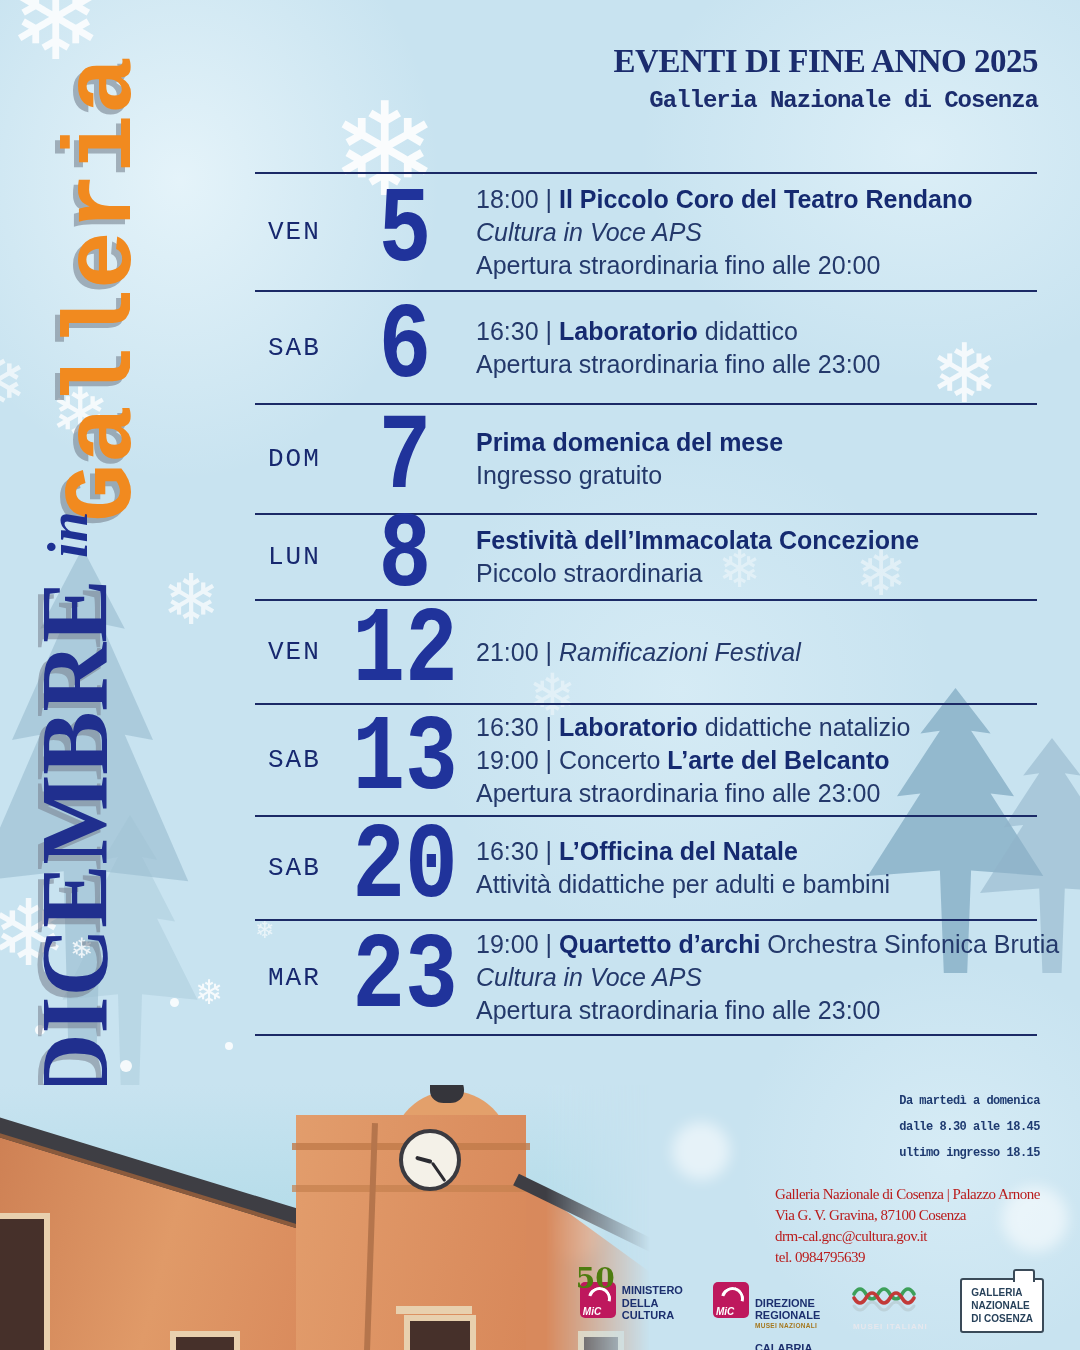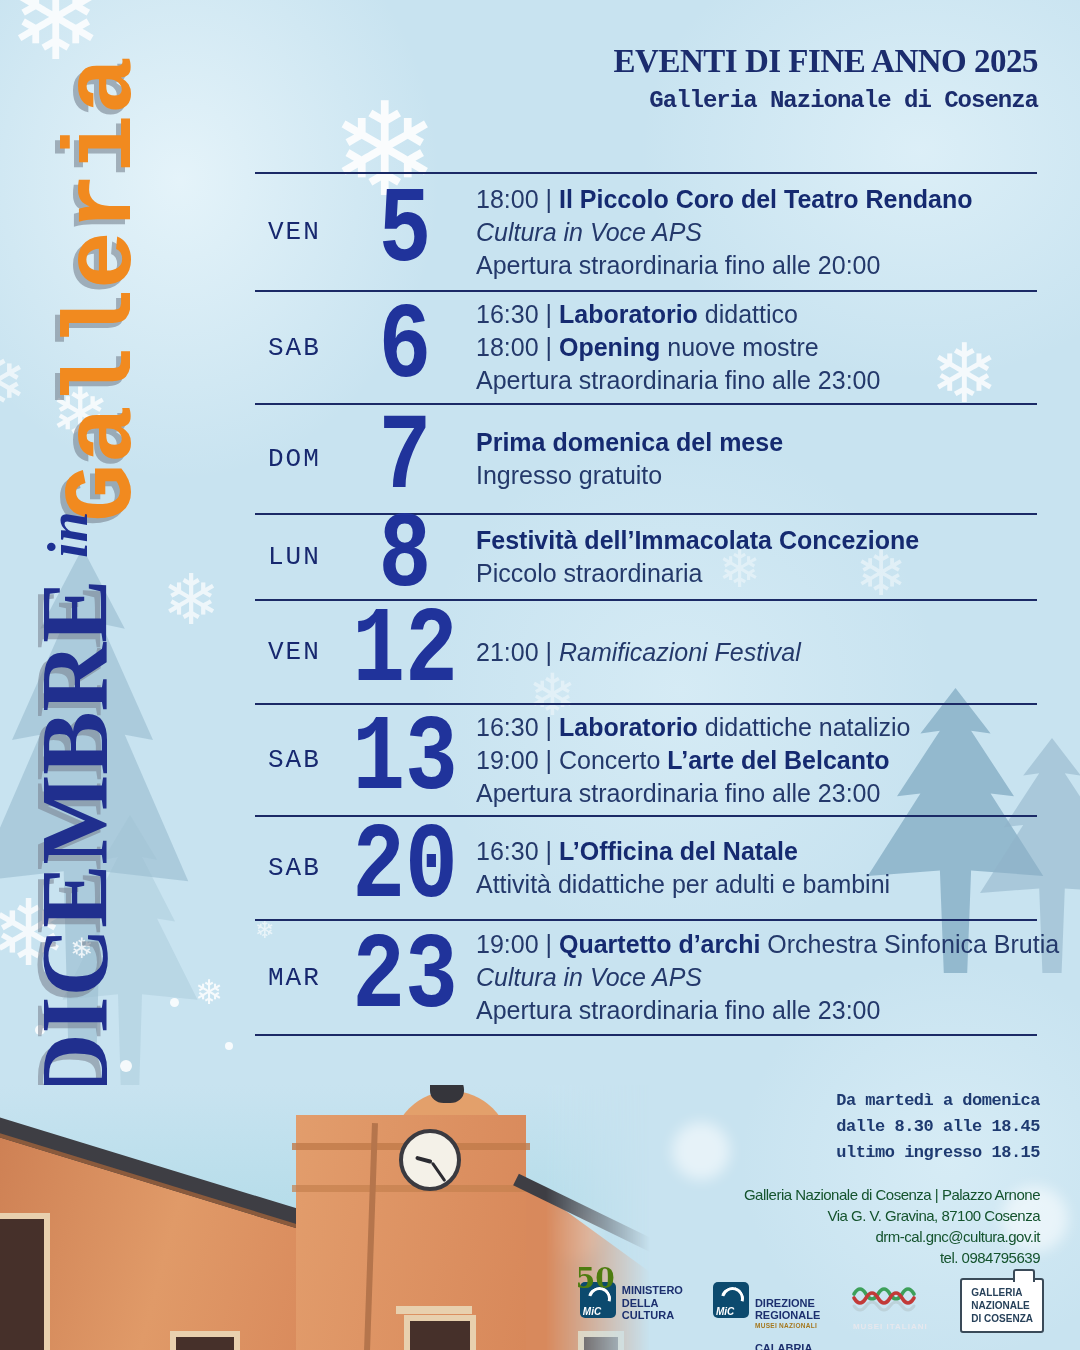--- a/index.html
+++ b/index.html
@@ -53,32 +53,32 @@
   .ev-day{width:78px;padding-left:13px;font-family:"Liberation Mono",monospace;font-weight:400;
           font-size:26px;letter-spacing:2px;color:#17286f;flex:none;}
   .ev-num{width:118px;text-align:center;font-family:"Liberation Mono",monospace;font-weight:700;
           font-size:88px;line-height:1;color:#20339b;flex:none;transform:scaleY(1.22);}
   .ev-body{flex:1;padding-left:12px;font-size:25px;line-height:33px;color:#24396b;white-space:nowrap;}
   .seg-b{font-weight:700;color:#152a70;}
   .seg-i{font-style:italic;}
 
   
   .hours{position:absolute;top:1088px;right:40px;text-align:center;z-index:6;
-         font-family:"Liberation Mono",monospace;font-weight:700;font-size:17px;line-height:26px;
+         font-family:"Liberation Mono",monospace;font-weight:700;font-size:12px;line-height:26px;
          letter-spacing:-0.5px;color:#1e3a70;}
-  .contact{position:absolute;top:1184px;right:40px;text-align:right;z-index:6;
-           font-family:Liberation Sans, sans-serif;font-size:15px;line-height:21px;
-           letter-spacing:-0.5px;color:#14532d;}
+  .contact{position:absolute;top:1184px;right:40px;z-index:6;
+           font-family:Liberation Serif, serif;font-size:15px;line-height:21px;
+           letter-spacing:-0.5px;color:#b91c1c;}
 
   
   .logos{position:absolute;top:1276px;right:36px;display:flex;gap:30px;align-items:flex-start;z-index:6;}
   .logo{position:relative;display:flex;gap:6px;align-items:flex-start;}
   .badge50{position:absolute;top:-14px;left:-4px;font-family:"DejaVu Serif",serif;font-weight:700;
            font-size:28px;color:#4d7c0f;z-index:2;}
-  .micbox{position:relative;width:36px;height:36px;background:#0c4a6e;border-radius:5px;flex:none;margin-top:6px;}
+  .micbox{position:relative;width:36px;height:36px;background:#be185d;border-radius:5px;flex:none;margin-top:6px;}
   .micswirl{position:absolute;left:8px;top:5px;width:17px;height:17px;border:3px solid #fff;border-radius:50%;
             border-bottom-color:transparent;border-left-color:transparent;transform:rotate(-30deg);}
   .miclbl{position:absolute;left:3px;bottom:1px;color:#fff;font-style:italic;font-size:10px;font-weight:700;}
   .ltext{white-space:pre-line;font-weight:700;font-size:11px;line-height:12.5px;color:#1c2f6e;margin-top:8px;text-align:left;}
   .ltiny{display:block;font-size:6.5px;line-height:8px;color:#a5781f;letter-spacing:.3px;}
   .logo-3{flex-direction:column;align-items:center;gap:2px;margin-top:4px;}
   .faint{font-size:8px;letter-spacing:1px;color:rgba(255,235,235,.55);font-weight:700;}
   .gbox{position:relative;white-space:pre-line;background:#fff;border:2px solid #3a4a58;border-radius:3px;
         padding:6px 9px;font-weight:700;font-size:10px;line-height:13px;color:#27415a;text-align:left;margin-top:2px;}
   .gbox::before{content:"";position:absolute;top:-11px;right:7px;width:18px;height:11px;background:#fff;
@@ -196,21 +196,20 @@
           <div class="ev-line"><span class="seg-r">18:00 | </span><span class="seg-b">Il Piccolo Coro del Teatro Rendano</span></div>
           <div class="ev-line"><span class="seg-i">Cultura in Voce APS</span></div>
           <div class="ev-line"><span class="seg-r">Apertura straordinaria fino alle 20:00</span></div>
         </div>
       </div>
       <div class="event-row">
         <div class="ev-day">SAB</div>
         <div class="ev-num">6</div>
         <div class="ev-body">
           <div class="ev-line"><span class="seg-r">16:30 | </span><span class="seg-b">Laboratorio</span><span class="seg-r"> didattico</span></div>
-          <div class="ev-line"><span class="seg-r">18:00 | </span><span class="seg-b">Opening</span><span class="seg-r"> nuove mostre</span></div>
           <div class="ev-line"><span class="seg-r">Apertura straordinaria fino alle 23:00</span></div>
         </div>
       </div>
       <div class="event-row">
         <div class="ev-day">DOM</div>
         <div class="ev-num">7</div>
         <div class="ev-body">
           <div class="ev-line"><span class="seg-b">Prima domenica del mese</span></div>
           <div class="ev-line"><span class="seg-r">Ingresso gratuito</span></div>
         </div>

